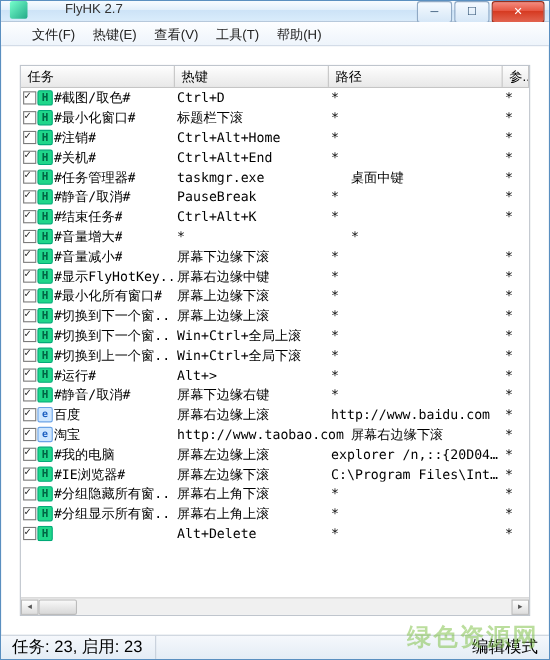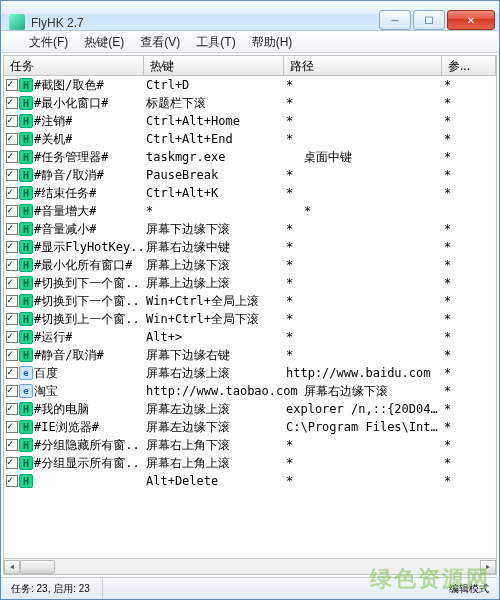--- a/index.html
+++ b/index.html
@@ -15,26 +15,27 @@
 .window {
   width: 500px;
   height: 600px;
   border: 1px solid #5a8fc0;
   background: #fff;
   display: flex;
   flex-direction: column;
   box-shadow: 0 0 8px rgba(0,0,0,0.3);
 }
 .titlebar {
-  height: 30px;
+  height: 19px;
   background: linear-gradient(to bottom, #f7fbff 0%, #e1eefb 45%, #cde3f7 46%, #d9ecfb 100%);
   display: flex;
-  align-items: flex-end;
+  align-items: flex-start;
   padding: 0 4px 0 8px;
   border-bottom: 1px solid #b6c8db;
+  gap: 28px;
 }
 .titlebar .icon-app {
   width: 16px; height: 16px;
   background: linear-gradient(135deg,#7fc,#2a8);
   border-radius: 2px;
   margin-right: 6px;
 }
 .titlebar .title { flex: 1; color: #333; font-size: 12px; }
 .win-buttons { display: flex; gap: 2px; }
 .win-btn {
@@ -63,21 +64,21 @@
   padding: 3px 8px;
   color: #222;
   cursor: pointer;
 }
 .list-area {
   flex: 1;
   overflow: hidden;
   display: flex;
   flex-direction: column;
   border: 1px solid #bfc5cd;
-  margin: 2px;
+  margin: 17px;
 }
 .list-header {
   display: flex;
   height: 20px;
   background: linear-gradient(to bottom,#fefefe,#e8e8e8);
   border-bottom: 1px solid #c5c5c5;
   font-size: 12px;
 }
 .list-header .col {
   border-right: 1px solid #c5c5c5;
@@ -159,21 +160,21 @@
   background: linear-gradient(to bottom,#f8f8f8,#d8d8d8);
   border: 1px solid #bbb;
   border-radius: 2px;
 }
 .statusbar {
   height: 22px;
   background: linear-gradient(to bottom,#f5f8fc,#e4ecf5);
   border-top: 1px solid #c6cfda;
   display: flex;
   align-items: center;
-  font-size: 10px;
+  font-size: 15px;
   padding: 0 6px;
 }
 .status-seg {
   border-right: 1px solid #c6cfda;
   padding: 0 12px 0 4px;
   height: 100%;
   display: flex; align-items: center;
 }
 .status-right { margin-left: auto; padding-right: 4px;}
 .watermark {

